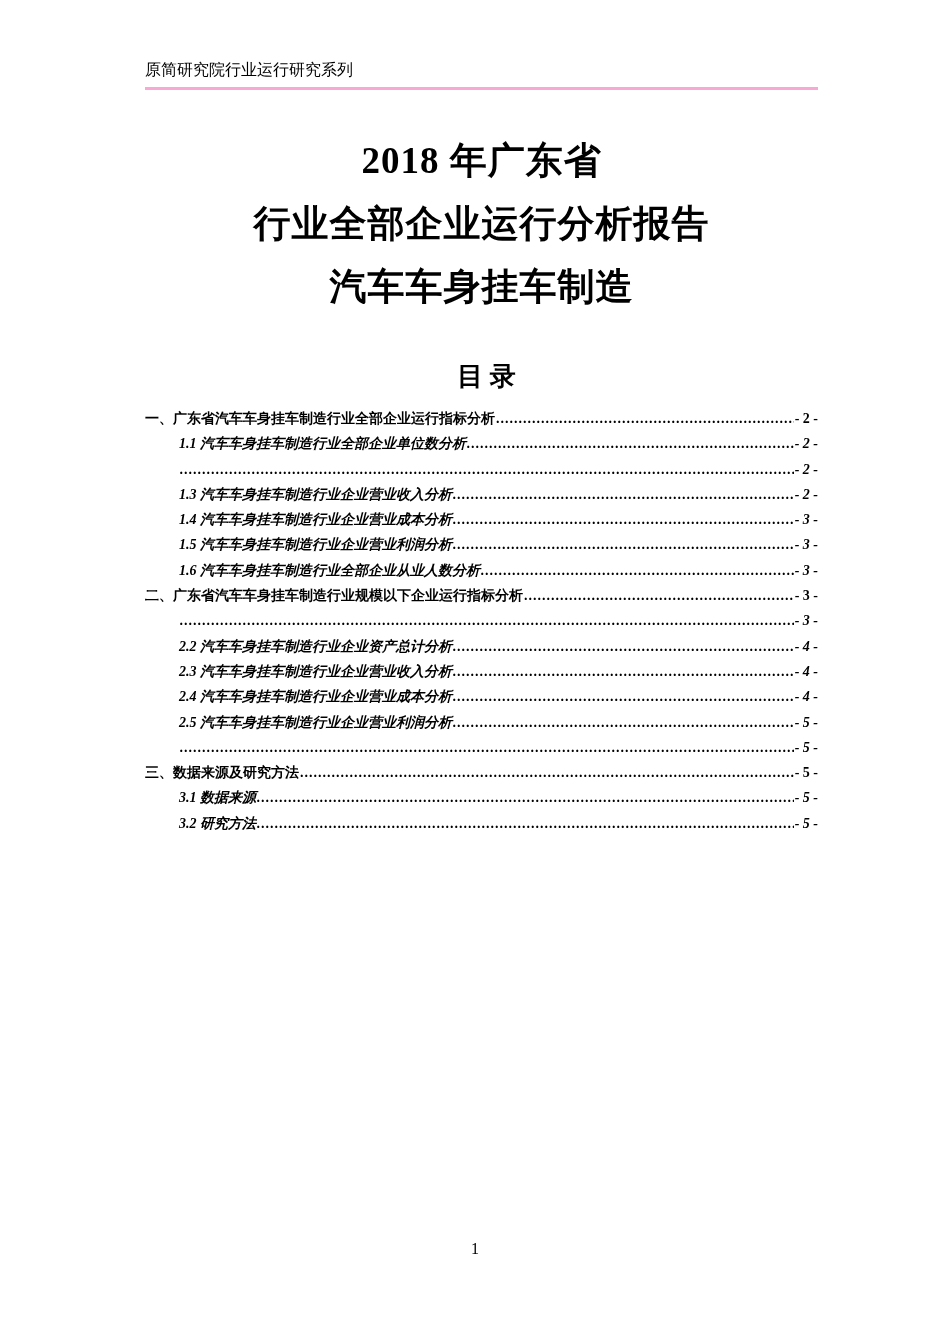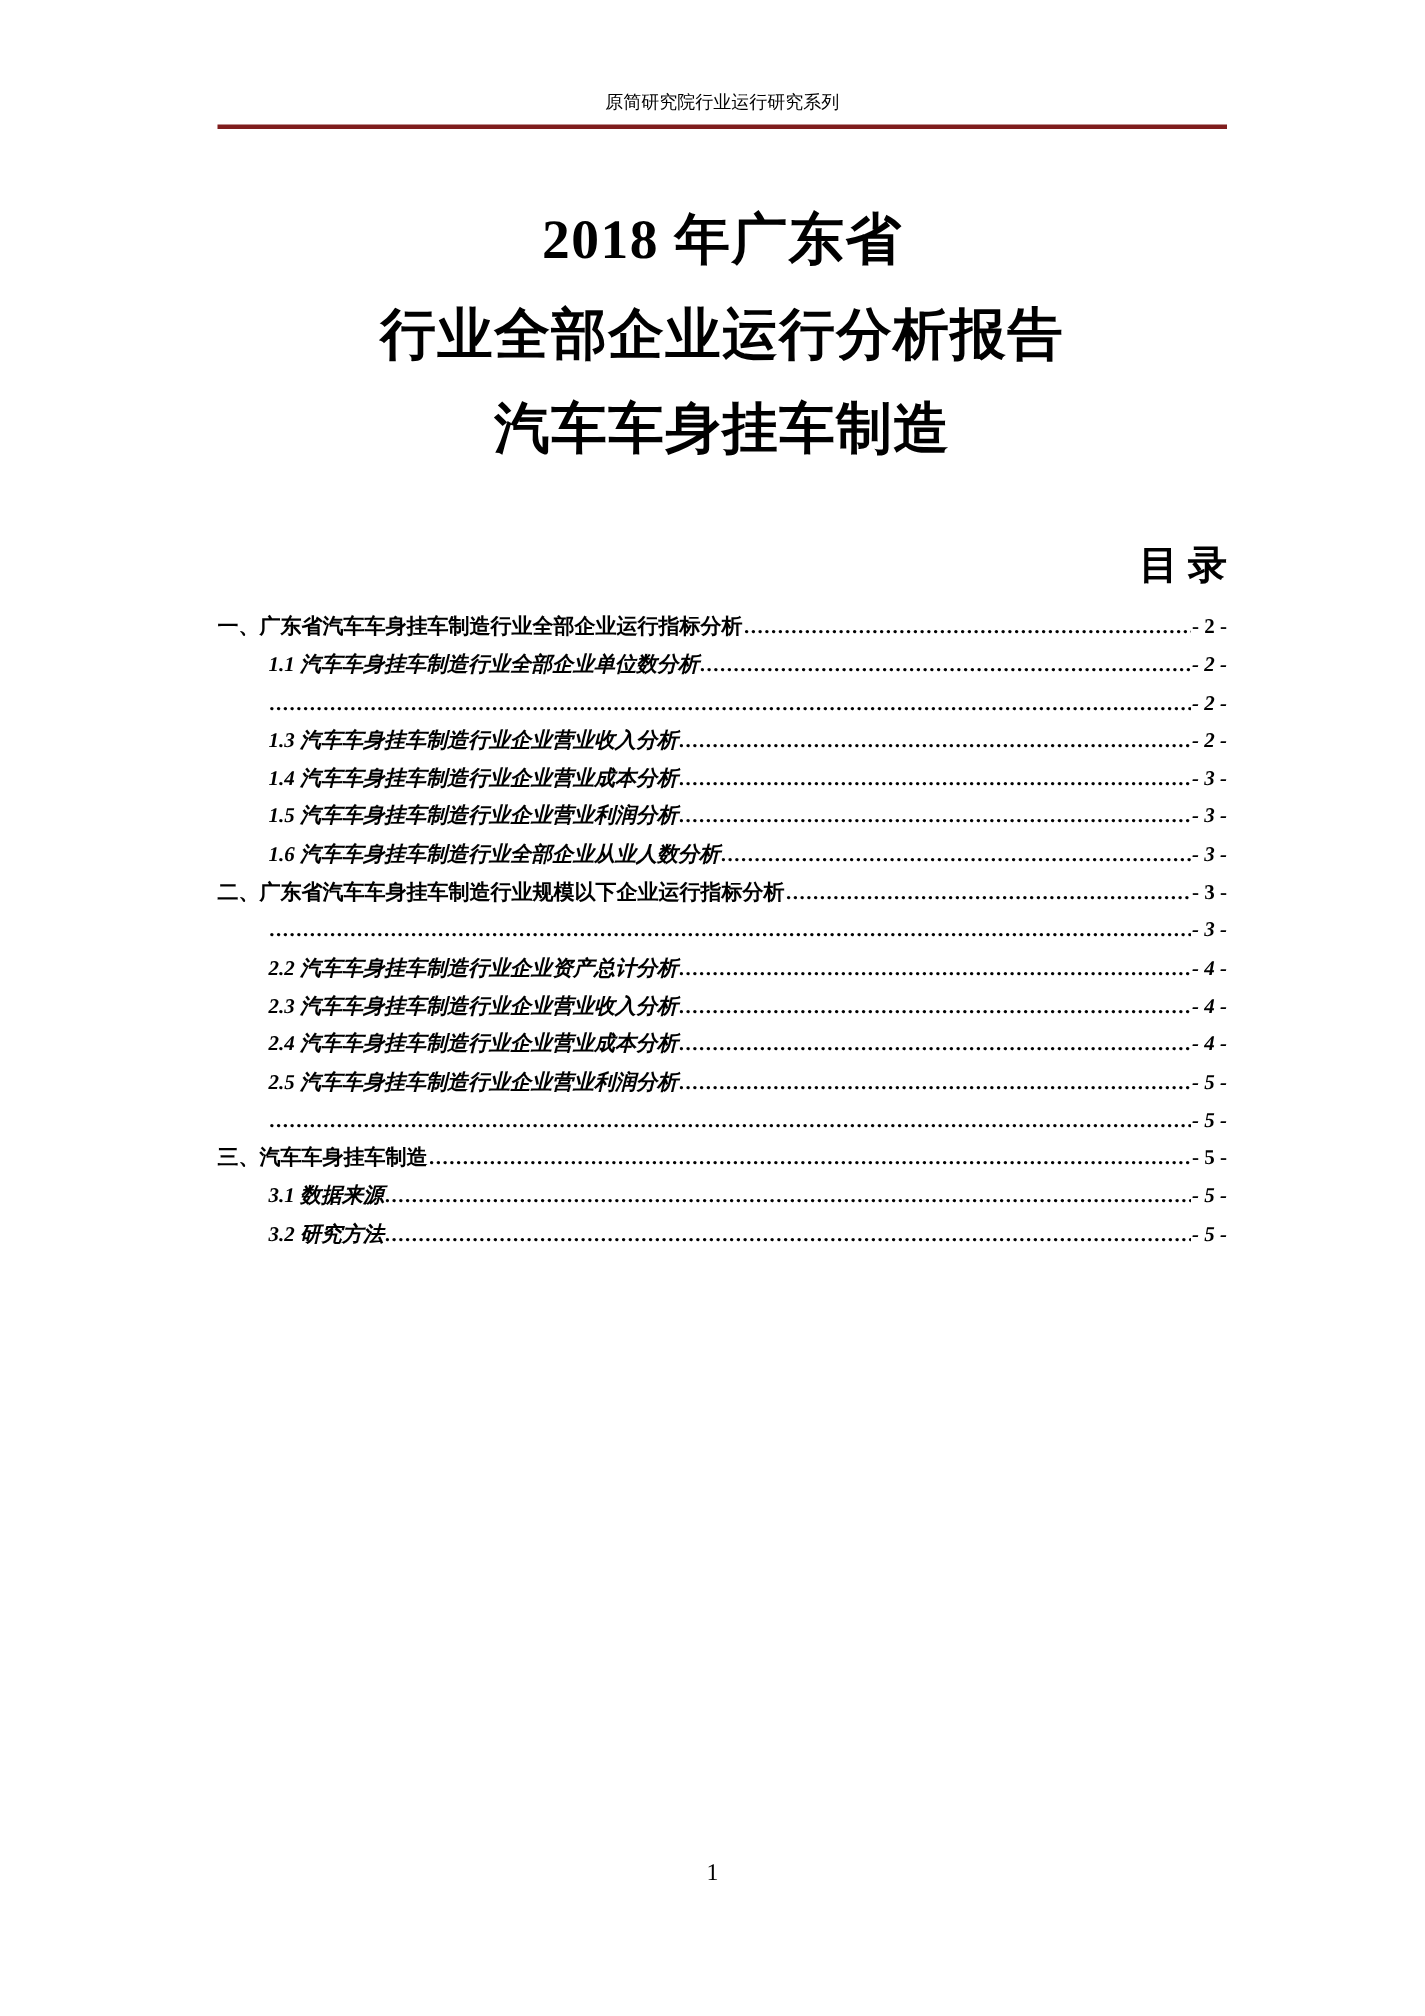--- a/index.html
+++ b/index.html
@@ -11,43 +11,43 @@
     color: #000000;
     font-family: "Liberation Serif", "DejaVu Serif", serif;
     overflow: hidden;
   }
   .header {
     position: absolute;
     left: 145px;
     right: 132px;
     top: 60px;
     display: flex;
-    justify-content: center;
+    justify-content: flex-start;
     align-items: flex-end;
-    font-size: 12px;
+    font-size: 16px;
     padding-bottom: 6px;
-    border-bottom: 3px solid #7f1d1d;
+    border-bottom: 3px solid #f9a8d4;
   }
   .title-block {
     position: absolute;
     left: 145px;
     right: 132px;
     top: 129px;
     text-align: center;
     font-weight: bold;
     font-size: 37px;
     line-height: 63px;
     letter-spacing: 1px;
   }
   .toc-heading {
     position: absolute;
     left: 155px;
     right: 132px;
     top: 359px;
-    text-align: right;
+    text-align: center;
     font-weight: bold;
     font-size: 26px;
   }
   .toc {
     position: absolute;
     left: 145px;
     right: 132px;
     top: 406px;
     font-size: 14px;
     font-weight: bold;
@@ -160,21 +160,21 @@
       <div class="toc-row level-2">
     <span class="toc-text">2.5 汽车车身挂车制造行业企业营业利润分析</span>
     <span class="toc-leader"></span>
     <span class="toc-page">- 5 -</span>
   </div>
       <div class="toc-row level-2">
     <span class="toc-leader"></span>
     <span class="toc-page">- 5 -</span>
   </div>
       <div class="toc-row level-1">
-    <span class="toc-text">三、汽车车身挂车制造</span>
+    <span class="toc-text">三、数据来源及研究方法</span>
     <span class="toc-leader"></span>
     <span class="toc-page">- 5 -</span>
   </div>
       <div class="toc-row level-2">
     <span class="toc-text">3.1 数据来源</span>
     <span class="toc-leader"></span>
     <span class="toc-page">- 5 -</span>
   </div>
       <div class="toc-row level-2">
     <span class="toc-text">3.2 研究方法</span>

